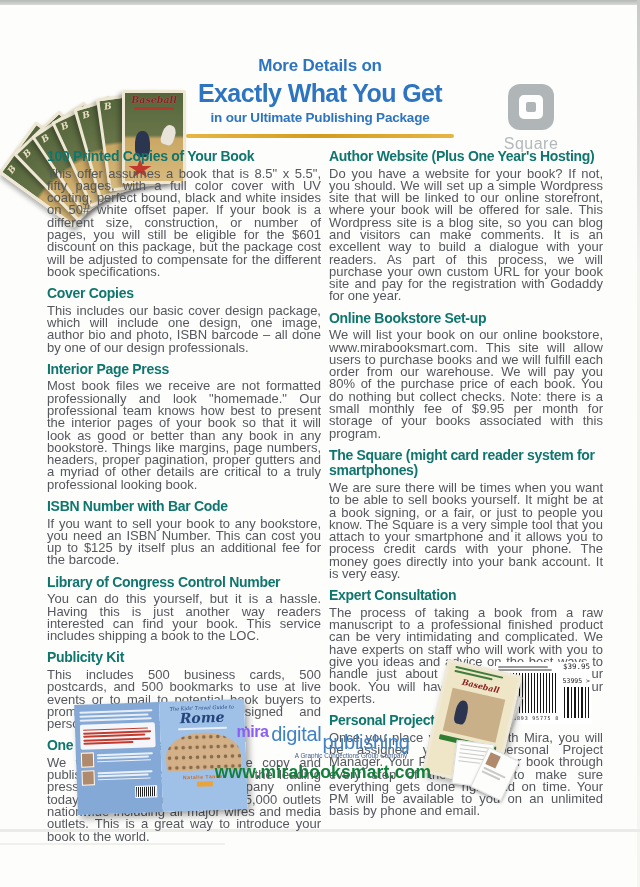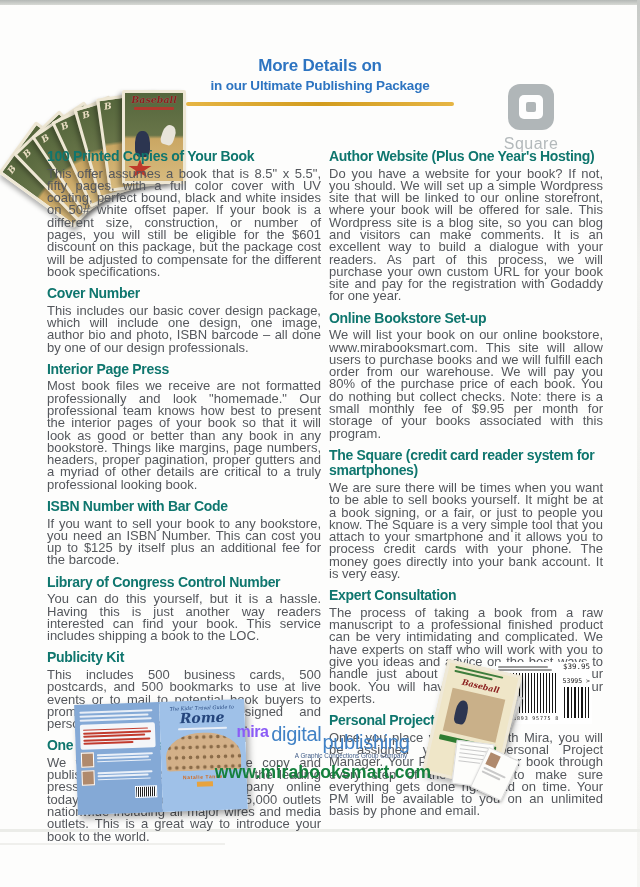--- a/index.html
+++ b/index.html
@@ -159,41 +159,42 @@
       <div class="fb-title">Baseball</div>
       <div class="fb-sub"></div>
       <div class="fb-fig"></div>
       <div class="fb-fig2"></div>
       <div class="fb-star"></div>
     </div>
   </div>
 
   <div class="header-block">
     <div class="h-line1">More Details on</div>
+    <div class="h-line2">Exactly What You Get</div>
     <div class="h-line3">in our Ultimate Publishing Package</div>
     <div class="h-rule"></div>
   </div>
 
   <div class="square-logo">
     <div class="sq-icon">
       <div class="sq-inner">
         <div class="sq-dot"></div>
       </div>
     </div>
     <div class="sq-label">Square</div>
   </div>
 
   <div class="columns">
     <div class="col">
       <section>
         <h3 class="sec">100 Printed Copies of Your Book</h3>
         <p class="sec">This offer assumes a book that is 8.5" x 5.5", fifty pages, with a full color cover with UV coating, perfect bound, black and white insides on 50# white offset paper. If your book is a different size, construction, or number of pages, you will still be eligible for the $601 discount on this package, but the package cost will be adjusted to compensate for the different book specifications.</p>
       </section>
       <section>
-        <h3 class="sec">Cover Number</h3>
+        <h3 class="sec">Cover Copies</h3>
         <p class="sec">This includes our basic cover design package, which will include one design, one image, author bio and photo, ISBN barcode – all done by one of our design professionals.</p>
       </section>
       <section>
         <h3 class="sec">Interior Page Press</h3>
         <p class="sec">Most book files we receive are not formatted professionally and look "homemade." Our professional team knows how best to present the interior pages of your book so that it will look as good or better than any book in any bookstore. Things like margins, page numbers, headers, proper pagination, proper gutters and a myriad of other details are critical to a truly professional looking book.</p>
       </section>
       <section>
         <h3 class="sec">ISBN Number with Bar Code</h3>
         <p class="sec">If you want to sell your book to any bookstore, you need an ISBN Number. This can cost you up to $125 by itself plus an additional fee for the barcode.</p>
       </section>
@@ -213,21 +214,21 @@
     <div class="col">
       <section>
         <h3 class="sec">Author Website (Plus One Year's Hosting)</h3>
         <p class="sec">Do you have a website for your book? If not, you should. We will set up a simple Wordpress site that will be linked to our online storefront, where your book will be offered for sale. This Wordpress site is a blog site, so you can blog and visitors can make comments. It is an excellent way to build a dialogue with your readers. As part of this process, we will purchase your own custom URL for your book site and pay for the registration with Godaddy for one year.</p>
       </section>
       <section>
         <h3 class="sec">Online Bookstore Set-up</h3>
         <p class="sec">We will list your book on our online bookstore, www.mirabooksmart.com. This site will allow users to purchase books and we will fulfill each order from our warehouse. We will pay you 80% of the purchase price of each book. You do nothing but collect checks. Note: there is a small monthly fee of $9.95 per month for storage of your books associated with this program.</p>
       </section>
       <section>
-        <h3 class="sec">The Square (credit card reader system for smartphones)</h3>
+        <h3 class="sec">The Square (might card reader system for smartphones)</h3>
         <p class="sec">We are sure there will be times when you want to be able to sell books yourself. It might be at a book signing, or a fair, or just to people you know. The Square is a very simple tool that you attach to your smartphone and it allows you to process credit cards with your phone. The money goes directly into your bank account. It is very easy.</p>
       </section>
       <section>
         <h3 class="sec">Expert Consultation</h3>
         <p class="sec">The process of taking a book from a raw manuscript to a professional finished product can be very intimidating and complicated. We have experts on staff who will work with you to give you ideas and advice on the best ways to handle just about any issue regarding your book. You will have unlimited access to our experts.</p>
       </section>
       <section>
         <h3 class="sec">Personal Project Manager</h3>
         <p class="sec">Once you place your order with Mira, you will be assigned your own personal Project Manager. Your PM will walk your book through every step of the process to make sure everything gets done right and on time. Your PM will be available to you on an unlimited basis by phone and email.</p>
       </section>

